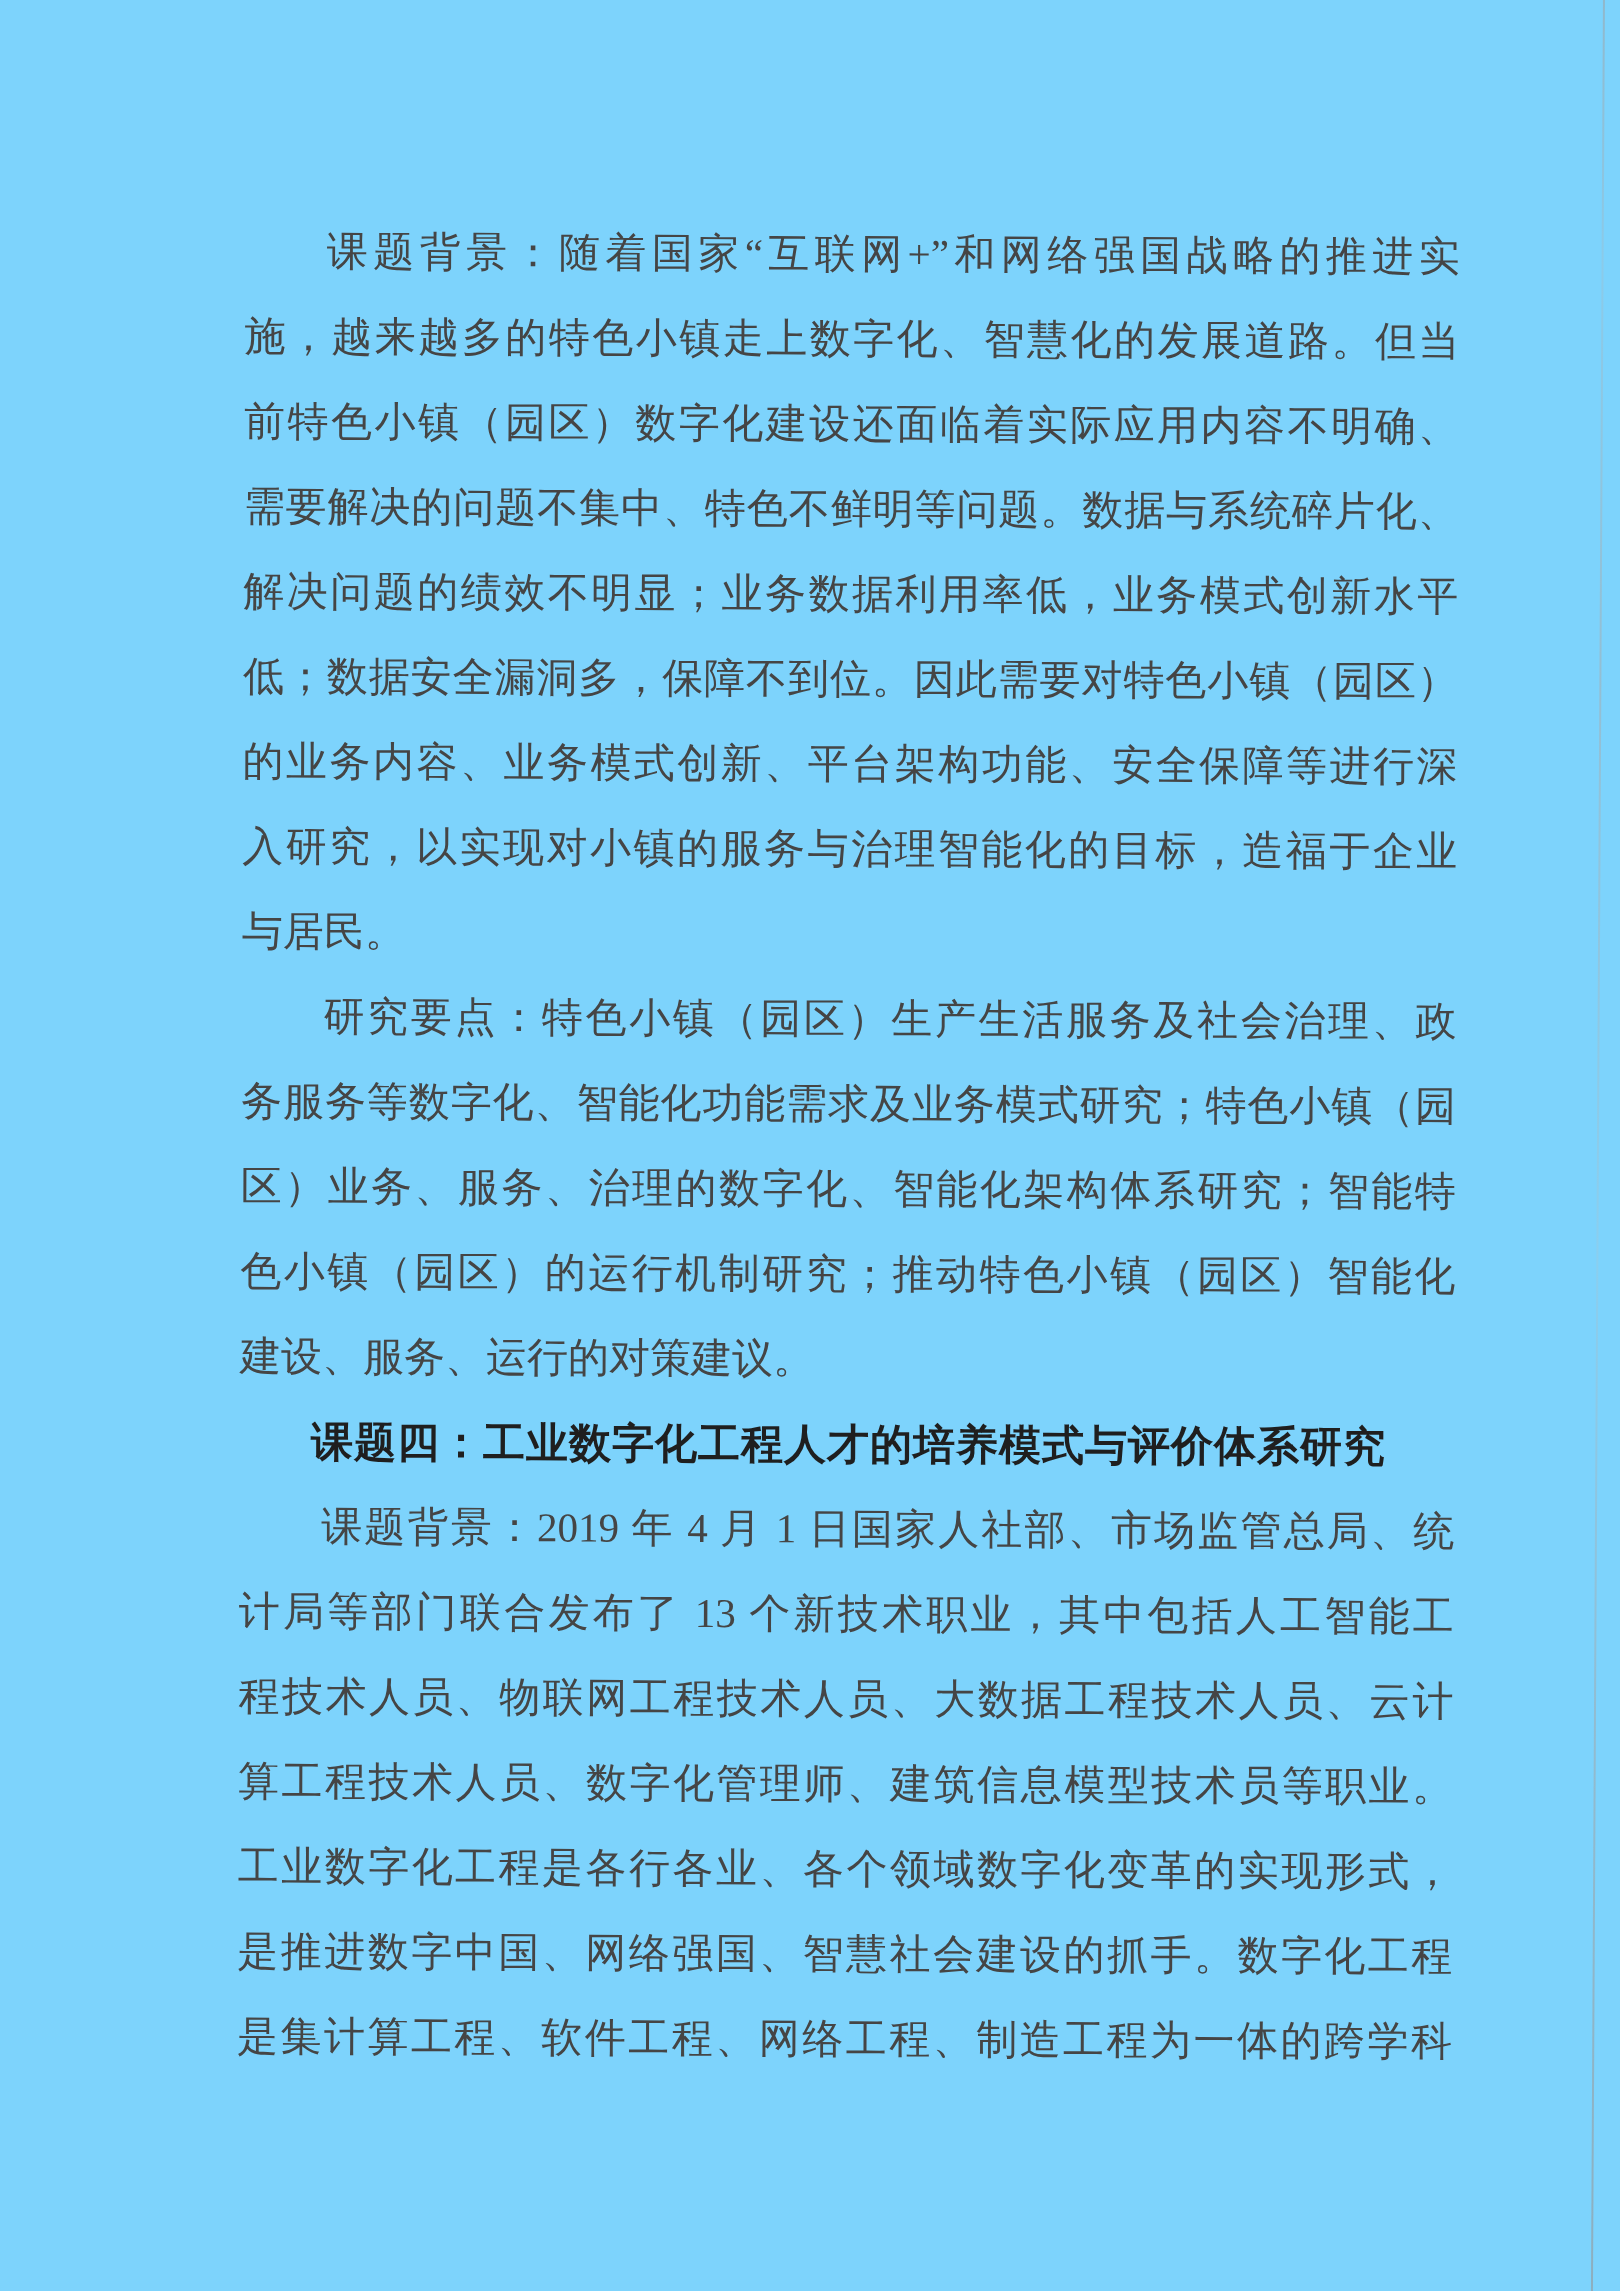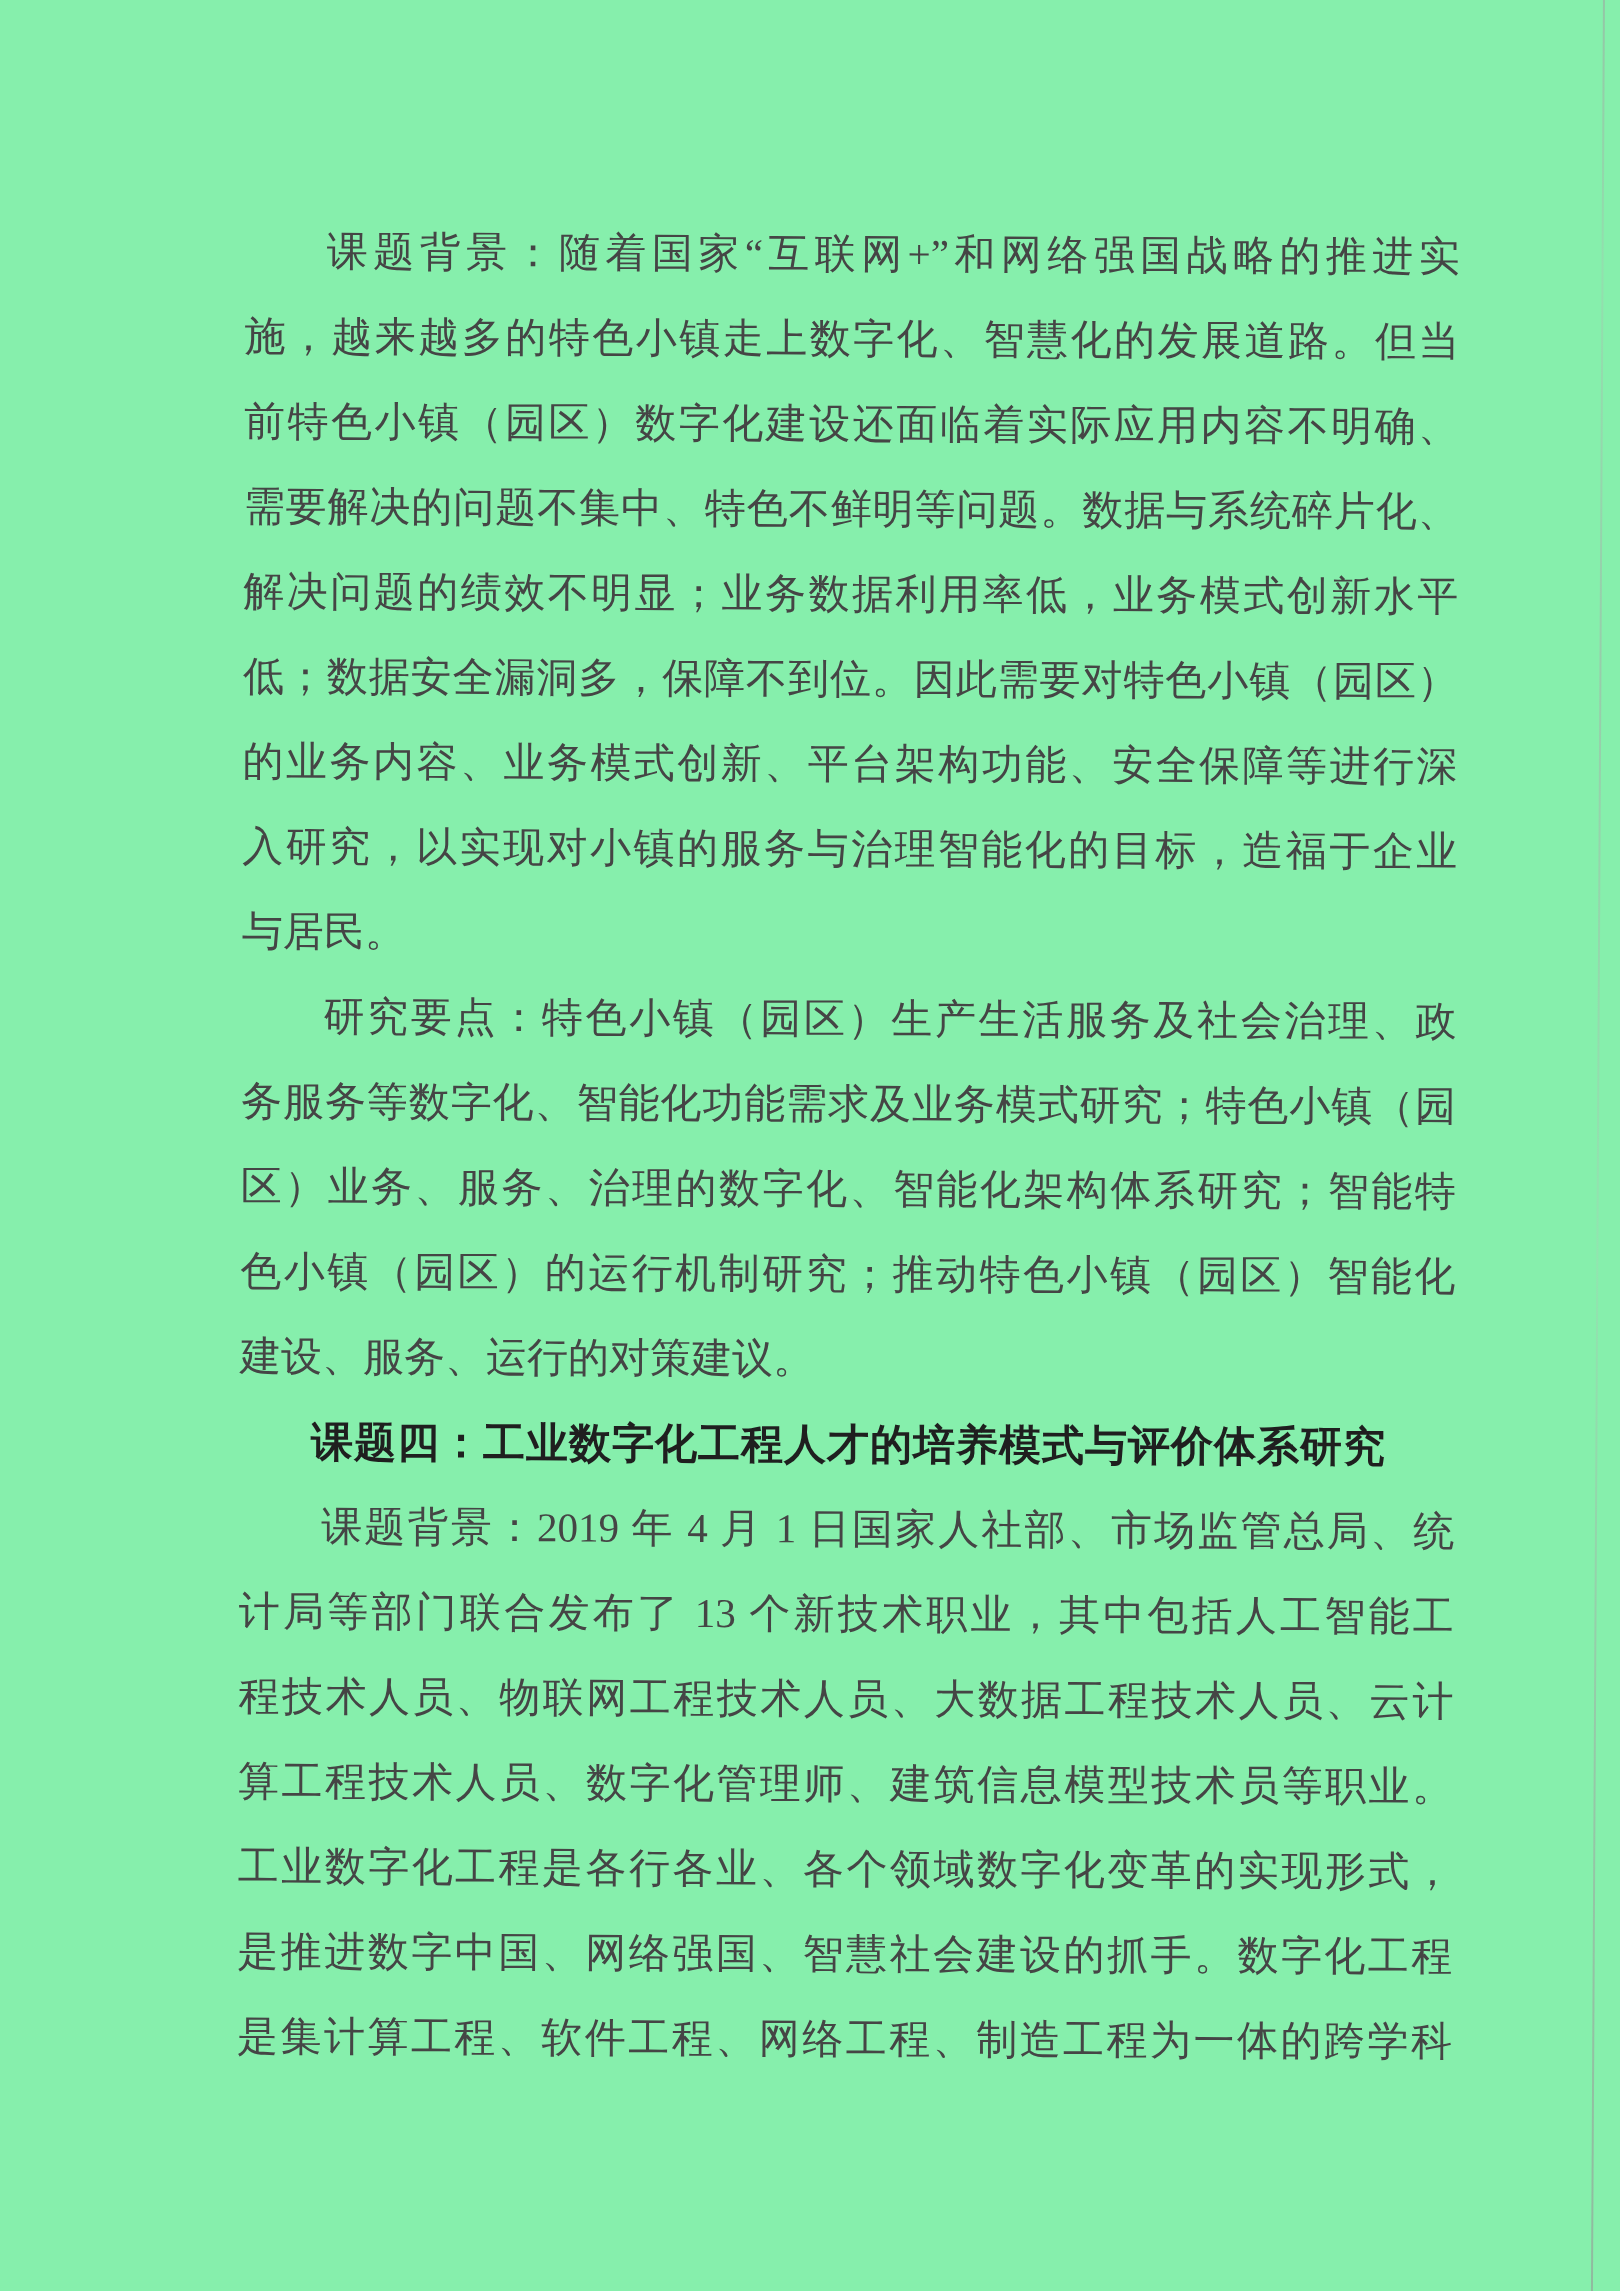--- a/index.html
+++ b/index.html
@@ -5,21 +5,21 @@
   html, body {
     margin: 0;
     padding: 0;
     background: #e9e9e9;
   }
   .page {
     position: relative;
     width: 1620px;
     height: 2292px;
     margin: 0 auto;
-    background: #86efac;
+    background: #7dd3fc;
     overflow: hidden;
   }
   
   .scan-edge {
     position: absolute;
     left: 1603px;
     top: -9.8px;
     width: 2px;
     height: 2313px;
     background: linear-gradient(

